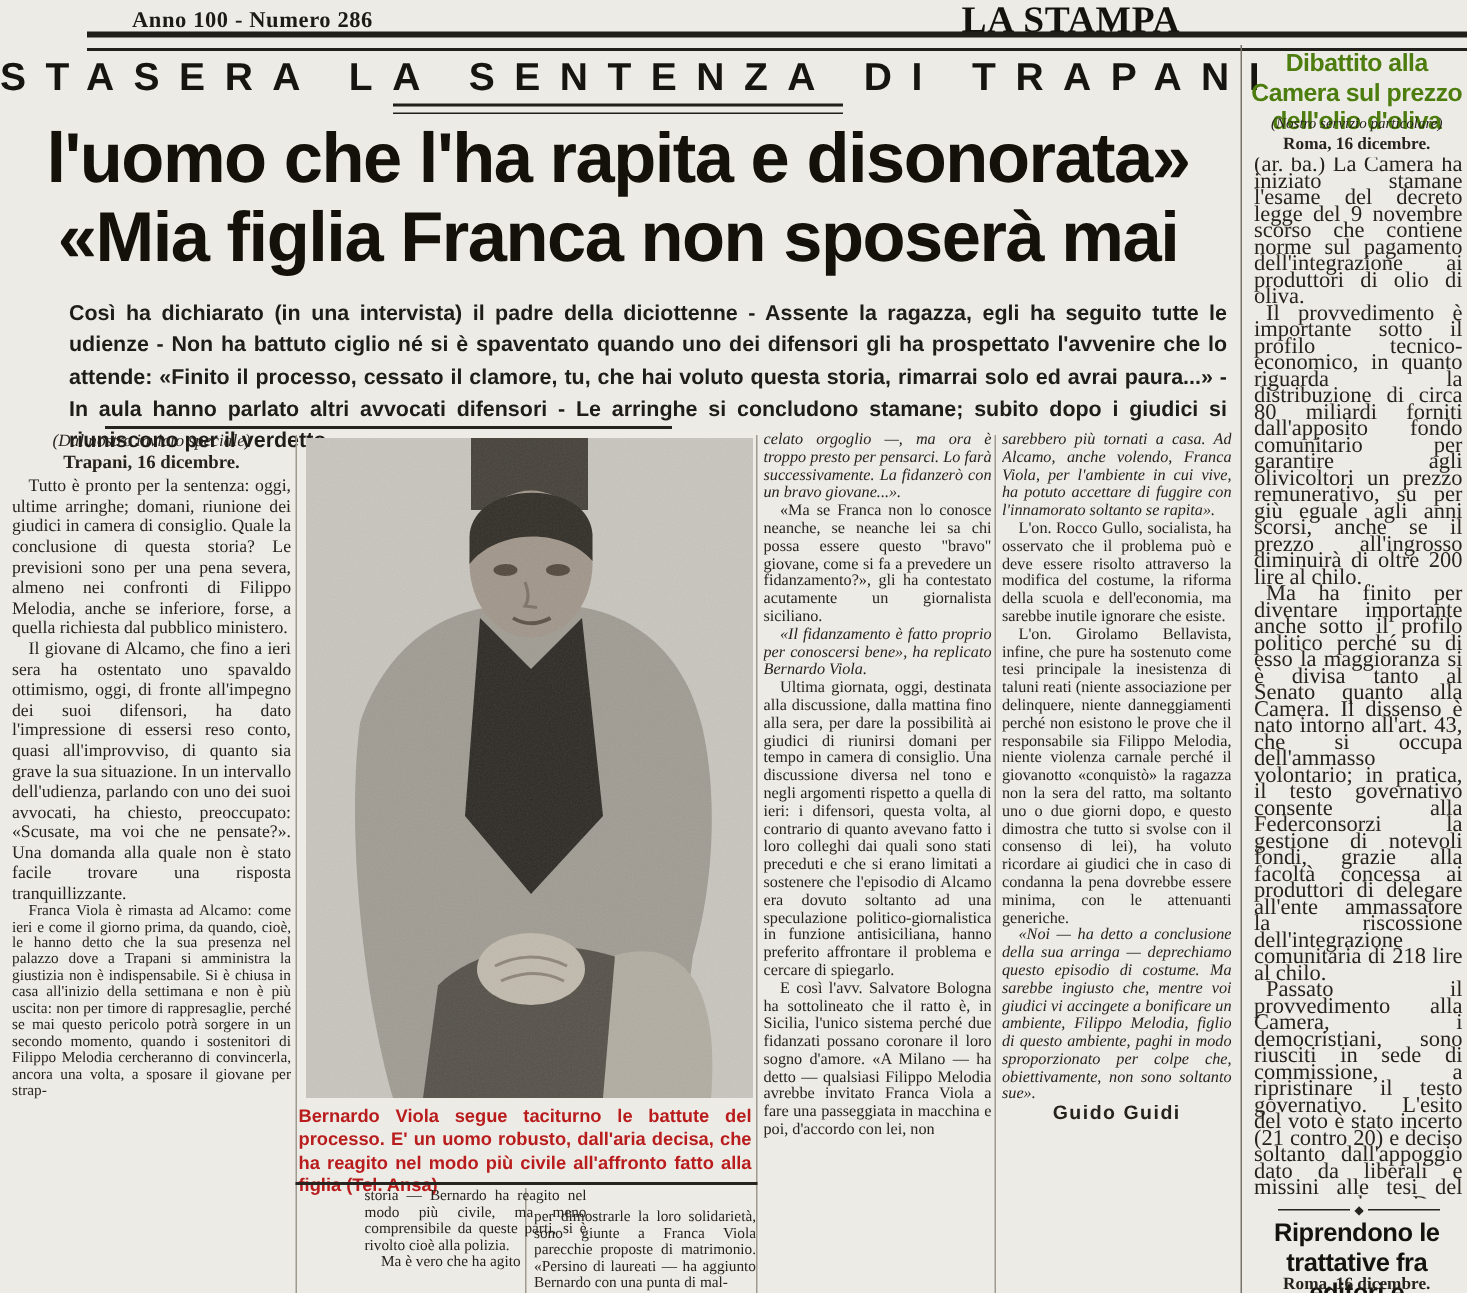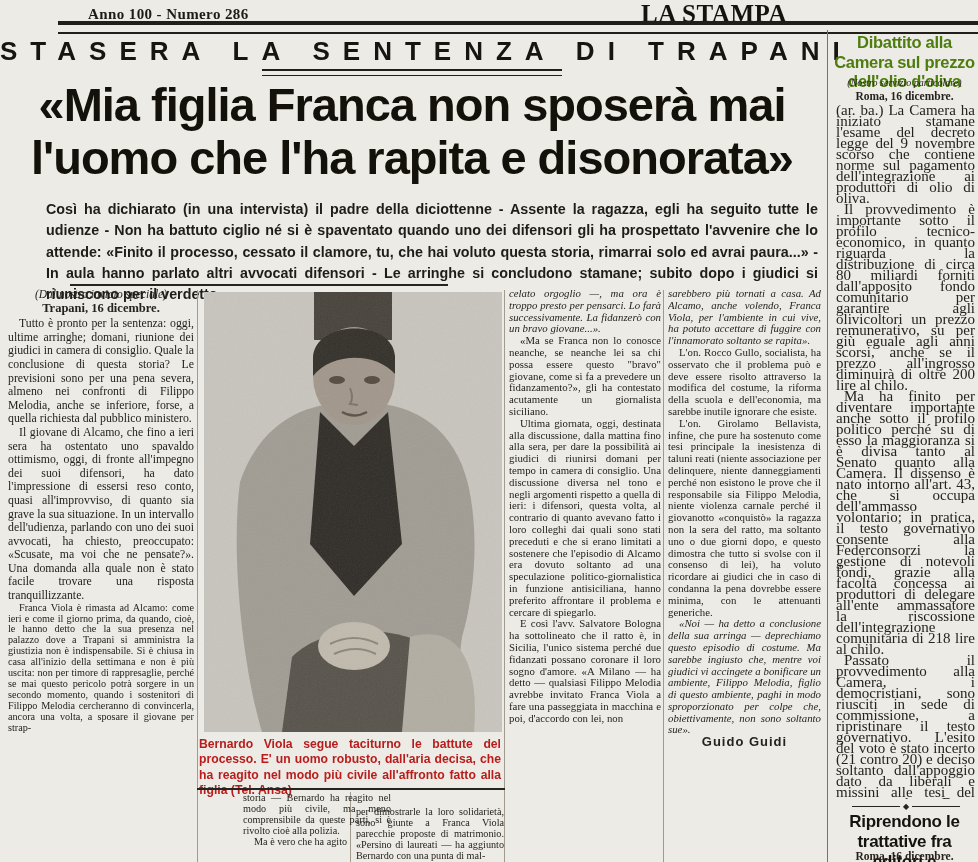--- a/index.html
+++ b/index.html
@@ -56,22 +56,22 @@
 <body>
 
 <div class="abs edition">Anno 100 - Numero 286</div>
 <div class="abs masthead">LA STAMPA</div>
 <div class="abs top-rule"></div>
 <div class="abs side-sep"></div>
 
 <div class="abs kicker">STASERA LA SENTENZA DI TRAPANI</div>
 <div class="abs kicker-underline"></div>
 <div class="abs headline">
+  <div>l'uomo che l'ha rapita e disonorata»</div>
   <div>«Mia figlia Franca non sposerà mai</div>
-  <div>l'uomo che l'ha rapita e disonorata»</div>
 </div>
 <div class="abs deck">Così ha dichiarato (in una intervista) il padre della diciottenne - Assente la ragazza, egli ha seguito tutte le udienze - Non ha battuto ciglio né si è spaventato quando uno dei difensori gli ha prospettato l'avvenire che lo attende: «Finito il processo, cessato il clamore, tu, che hai voluto questa storia, rimarrai solo ed avrai paura...» - In aula hanno parlato altri avvocati difensori - Le arringhe si concludono stamane; subito dopo i giudici si riuniscono per il verdetto</div>
 <div class="abs deck-rule"></div>
 
 <div class="v-rule" style="left:197px;top:290px;height:572px;"></div>
 <div class="v-rule" style="left:504px;top:290px;height:572px;"></div>
 <div class="v-rule" style="left:663px;top:290px;height:572px;"></div>
 <div class="v-rule" style="left:350px;top:792px;height:70px;"></div>
 
 <div class="col lead" style="left:8px;top:288px;width:186px;height:574px;">
@@ -114,20 +114,21 @@
   <p style="text-indent:0;">storia — Bernardo ha reagito nel modo più civile, ma meno comprensibile da queste parti, si è rivolto cioè alla polizia.</p>
   <p>Ma è vero che ha agito</p>
 </div>
 <div class="col small" style="left:356px;top:793px;width:148px;height:69px;">
   <p style="text-indent:0;margin-top:14px;">per dimostrarle la loro solidarietà, sono giunte a Franca Viola parecchie proposte di matrimonio. «Persino di laureati — ha aggiunto Bernardo con una punta di mal-</p>
 </div>
 
 <div class="col body3" style="left:509px;top:288px;width:152px;height:574px;">
   <p class="ital" style="text-indent:0;">celato orgoglio —, ma ora è troppo presto per pensarci. Lo farà successivamente. La fidanzerò con un bravo giovane...».</p>
   <p>«Ma se Franca non lo conosce neanche, se neanche lei sa chi possa essere questo "bravo" giovane, come si fa a prevedere un fidanzamento?», gli ha contestato acutamente un giornalista siciliano.</p>
+  <p class="ital">«Il fidanzamento è fatto proprio per conoscersi bene», ha replicato Bernardo Viola.</p>
   <p>Ultima giornata, oggi, destinata alla discussione, dalla mattina fino alla sera, per dare la possibilità ai giudici di riunirsi domani per tempo in camera di consiglio. Una discussione diversa nel tono e negli argomenti rispetto a quella di ieri: i difensori, questa volta, al contrario di quanto avevano fatto i loro colleghi dai quali sono stati preceduti e che si erano limitati a sostenere che l'episodio di Alcamo era dovuto soltanto ad una speculazione politico-giornalistica in funzione antisiciliana, hanno preferito affrontare il problema e cercare di spiegarlo.</p>
   <p>E così l'avv. Salvatore Bologna ha sottolineato che il ratto è, in Sicilia, l'unico sistema perché due fidanzati possano coronare il loro sogno d'amore. «A Milano — ha detto — qualsiasi Filippo Melodia avrebbe invitato Franca Viola a fare una passeggiata in macchina e poi, d'accordo con lei, non</p>
 </div>
 
 <div class="col body3" style="left:668px;top:288px;width:153px;height:574px;">
   <p class="ital" style="text-indent:0;">sarebbero più tornati a casa. Ad Alcamo, anche volendo, Franca Viola, per l'ambiente in cui vive, ha potuto accettare di fuggire con l'innamorato soltanto se rapita».</p>
   <p>L'on. Rocco Gullo, socialista, ha osservato che il problema può e deve essere risolto attraverso la modifica del costume, la riforma della scuola e dell'economia, ma sarebbe inutile ignorare che esiste.</p>
   <p>L'on. Girolamo Bellavista, infine, che pure ha sostenuto come tesi principale la inesistenza di taluni reati (niente associazione per delinquere, niente danneggiamenti perché non esistono le prove che il responsabile sia Filippo Melodia, niente violenza carnale perché il giovanotto «conquistò» la ragazza non la sera del ratto, ma soltanto uno o due giorni dopo, e questo dimostra che tutto si svolse con il consenso di lei), ha voluto ricordare ai giudici che in caso di condanna la pena dovrebbe essere minima, con le attenuanti generiche.</p>
   <p class="ital">«Noi — ha detto a conclusione della sua arringa — deprechiamo questo episodio di costume. Ma sarebbe ingiusto che, mentre voi giudici vi accingete a bonificare un ambiente, Filippo Melodia, figlio di questo ambiente, paghi in modo sproporzionato per colpe che, obiettivamente, non sono soltanto sue».</p>
   <p class="signature">Guido Guidi</p>

